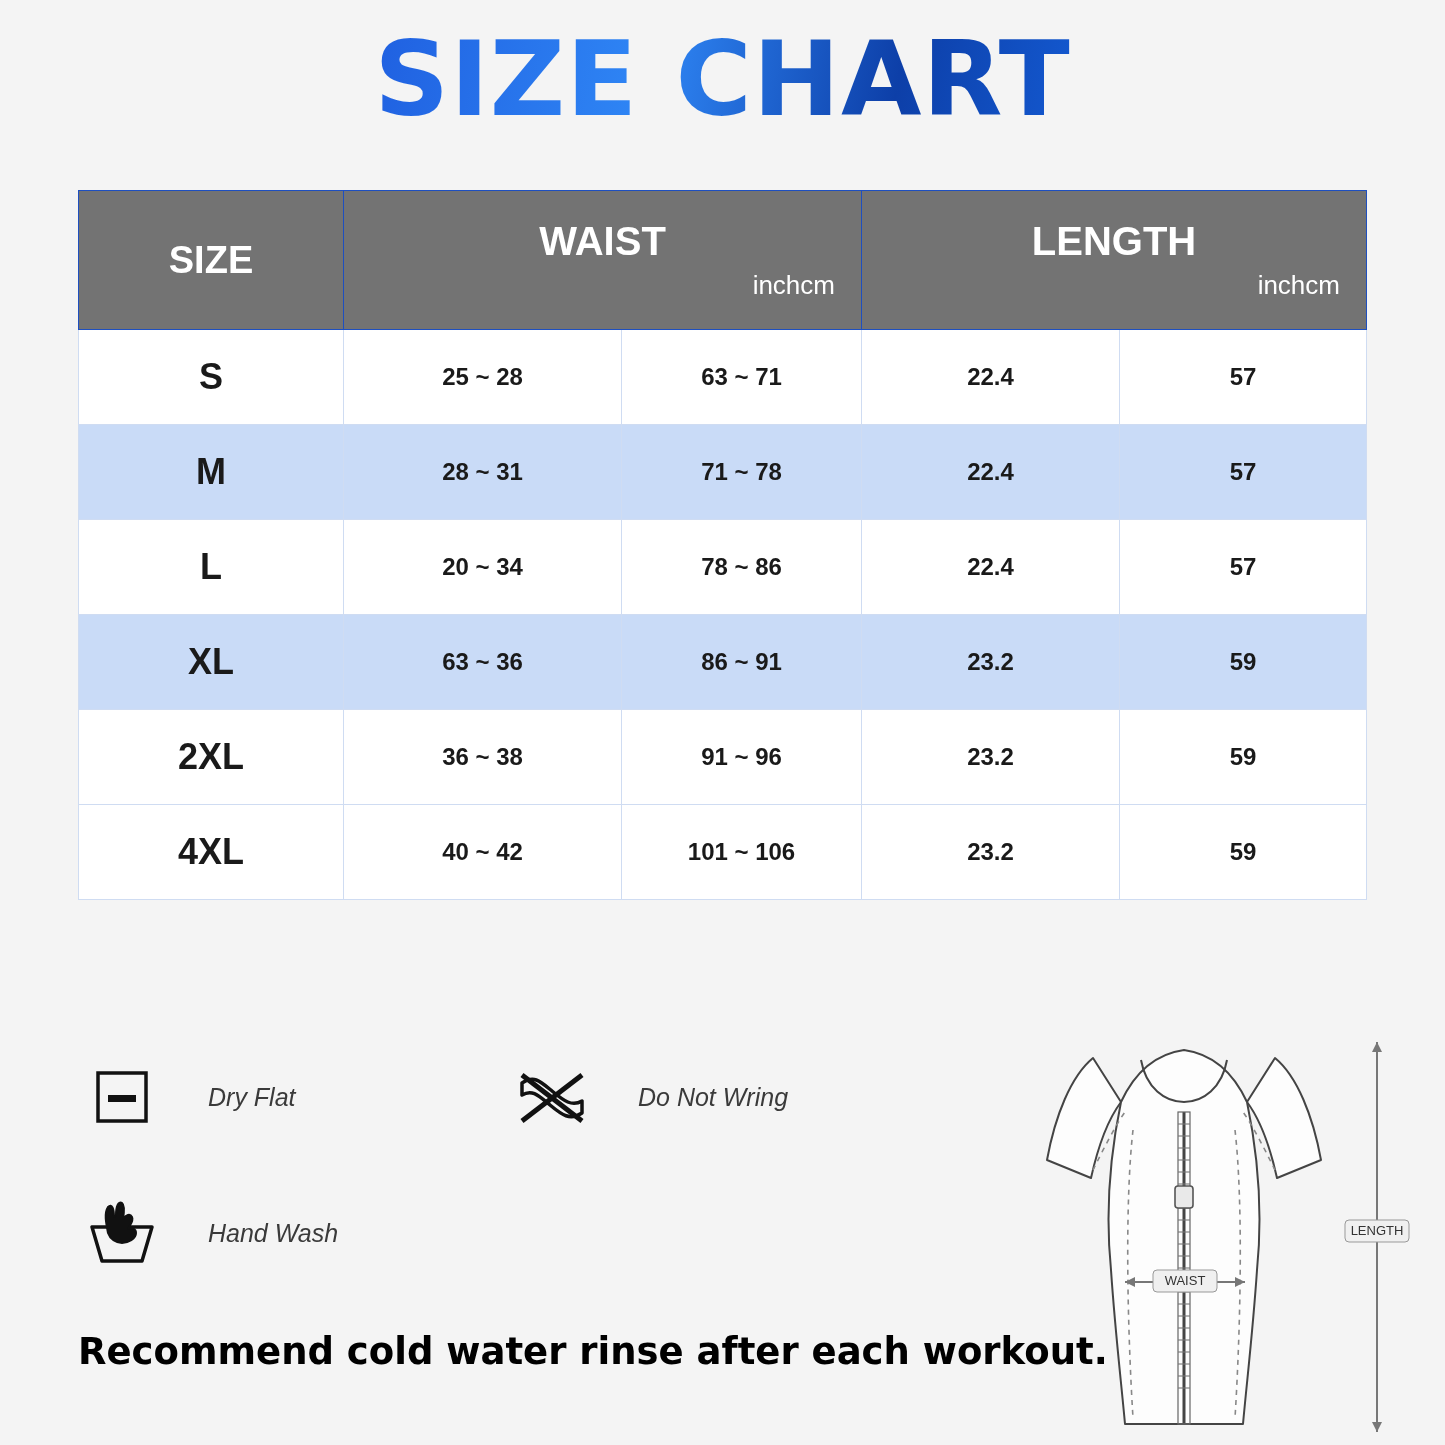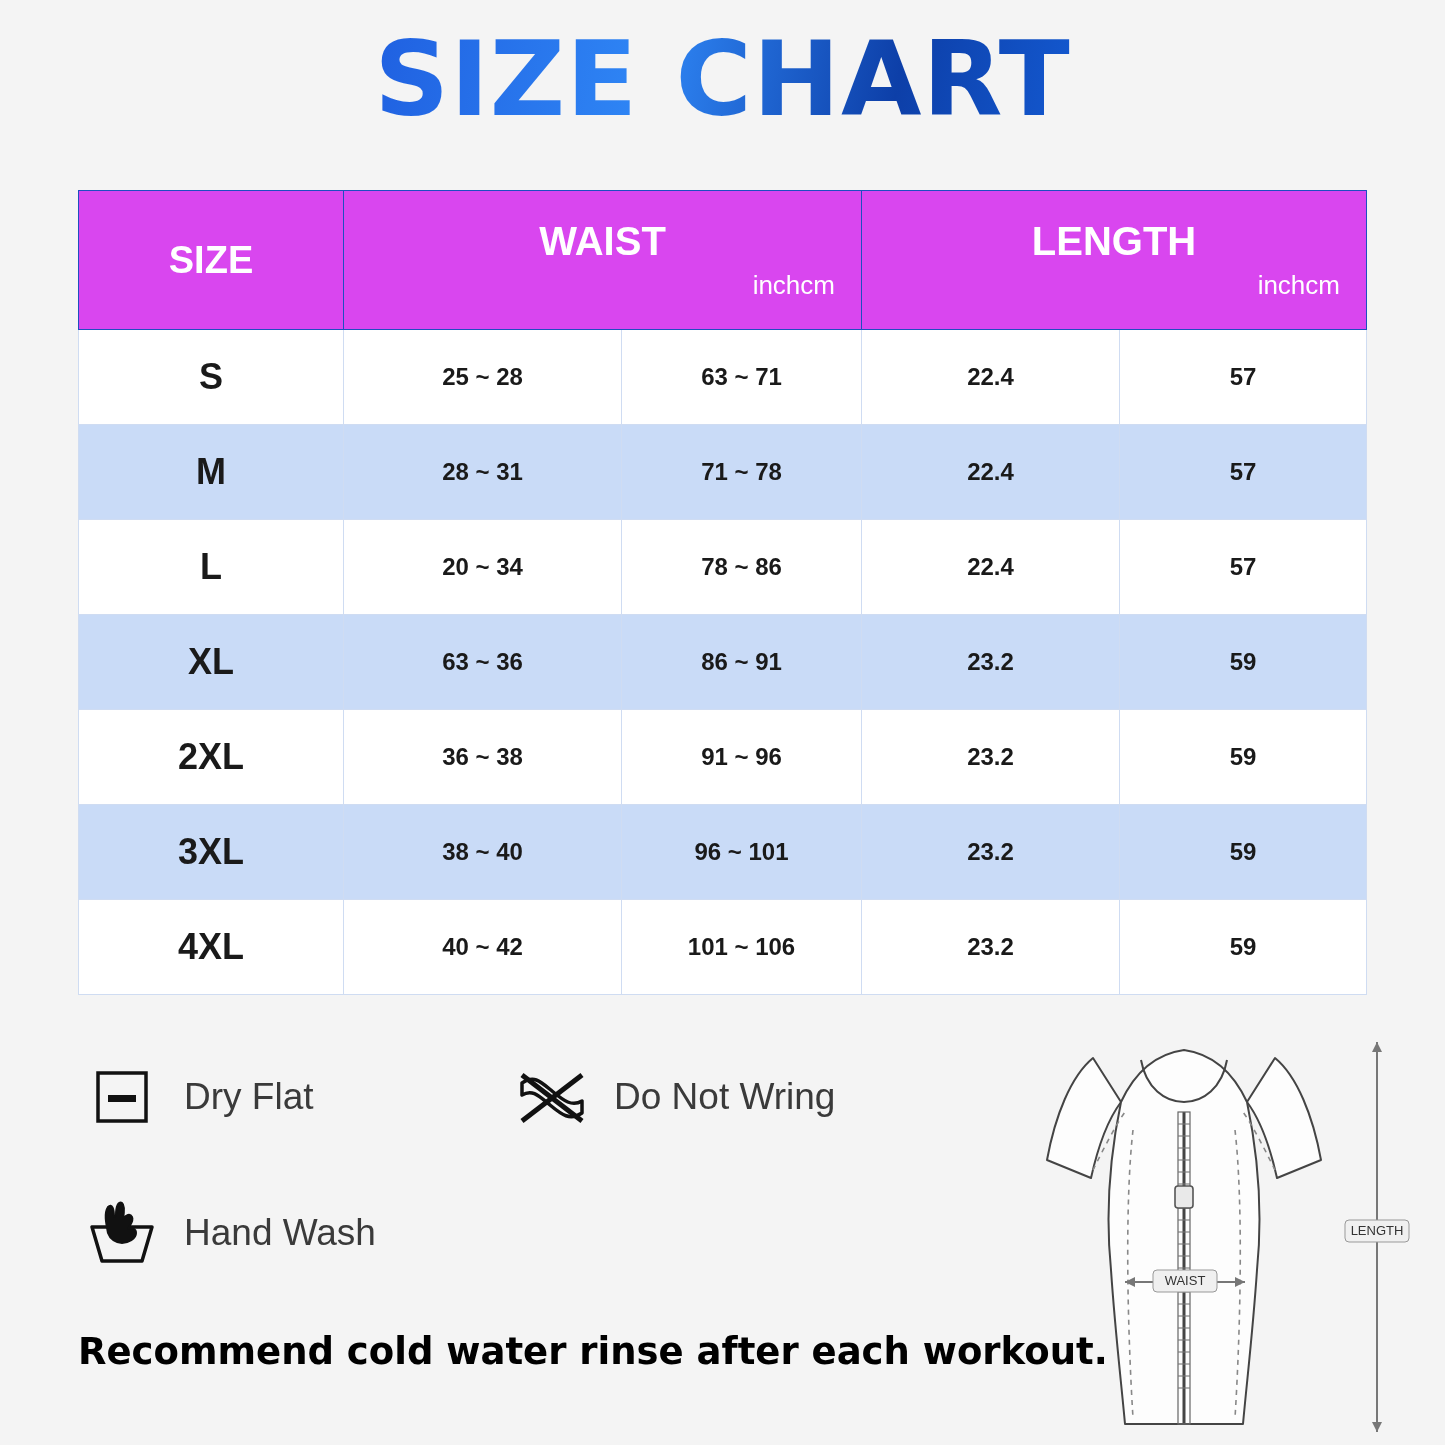--- a/index.html
+++ b/index.html
@@ -45,21 +45,21 @@
     top: 190px;
     width: 1288px;
     border-collapse: collapse;
     table-layout: fixed;
   }
   .table td, .table th {
     border: 1px solid #cfdcf2;
     padding: 0;
   }
   thead .hdr-cell {
-    background: #d946ef;
+    background: #737373;
     color: #ffffff;
     border: 1px solid #1e4fc0;
     text-align: center;
     vertical-align: middle;
     height: 138px;
   }
   .hdr-size {
     font-size: 38px;
     font-weight: bold;
   }
@@ -108,24 +108,25 @@
   }
   .care-icon {
     width: 84px;
     height: 84px;
     display: flex;
     align-items: center;
     justify-content: center;
     flex: none;
   }
   .care-label {
-    margin-left: 20px;
-    font-size: 37px;
+    margin-left: 44px;
+    font-size: 25px;
     color: #3a3a3a;
     font-family: "Liberation Sans", sans-serif;
+    font-style: italic;
   }
 
   
   .recommend {
     position: absolute;
     left: 78px;
     top: 1330px;
     font-size: 37px;
     font-weight: bold;
     color: #000000;
@@ -213,27 +214,20 @@
         <td class="size-cell">XL</td>
         <td>63 ~ 36</td>
         <td>86 ~ 91</td>
         <td>23.2</td>
         <td>59</td>
       </tr>
       <tr class="row-odd">
         <td class="size-cell">2XL</td>
         <td>36 ~ 38</td>
         <td>91 ~ 96</td>
-        <td>23.2</td>
-        <td>59</td>
-      </tr>
-      <tr class="row-even">
-        <td class="size-cell">3XL</td>
-        <td>38 ~ 40</td>
-        <td>96 ~ 101</td>
         <td>23.2</td>
         <td>59</td>
       </tr>
       <tr class="row-odd">
         <td class="size-cell">4XL</td>
         <td>40 ~ 42</td>
         <td>101 ~ 106</td>
         <td>23.2</td>
         <td>59</td>
       </tr>

